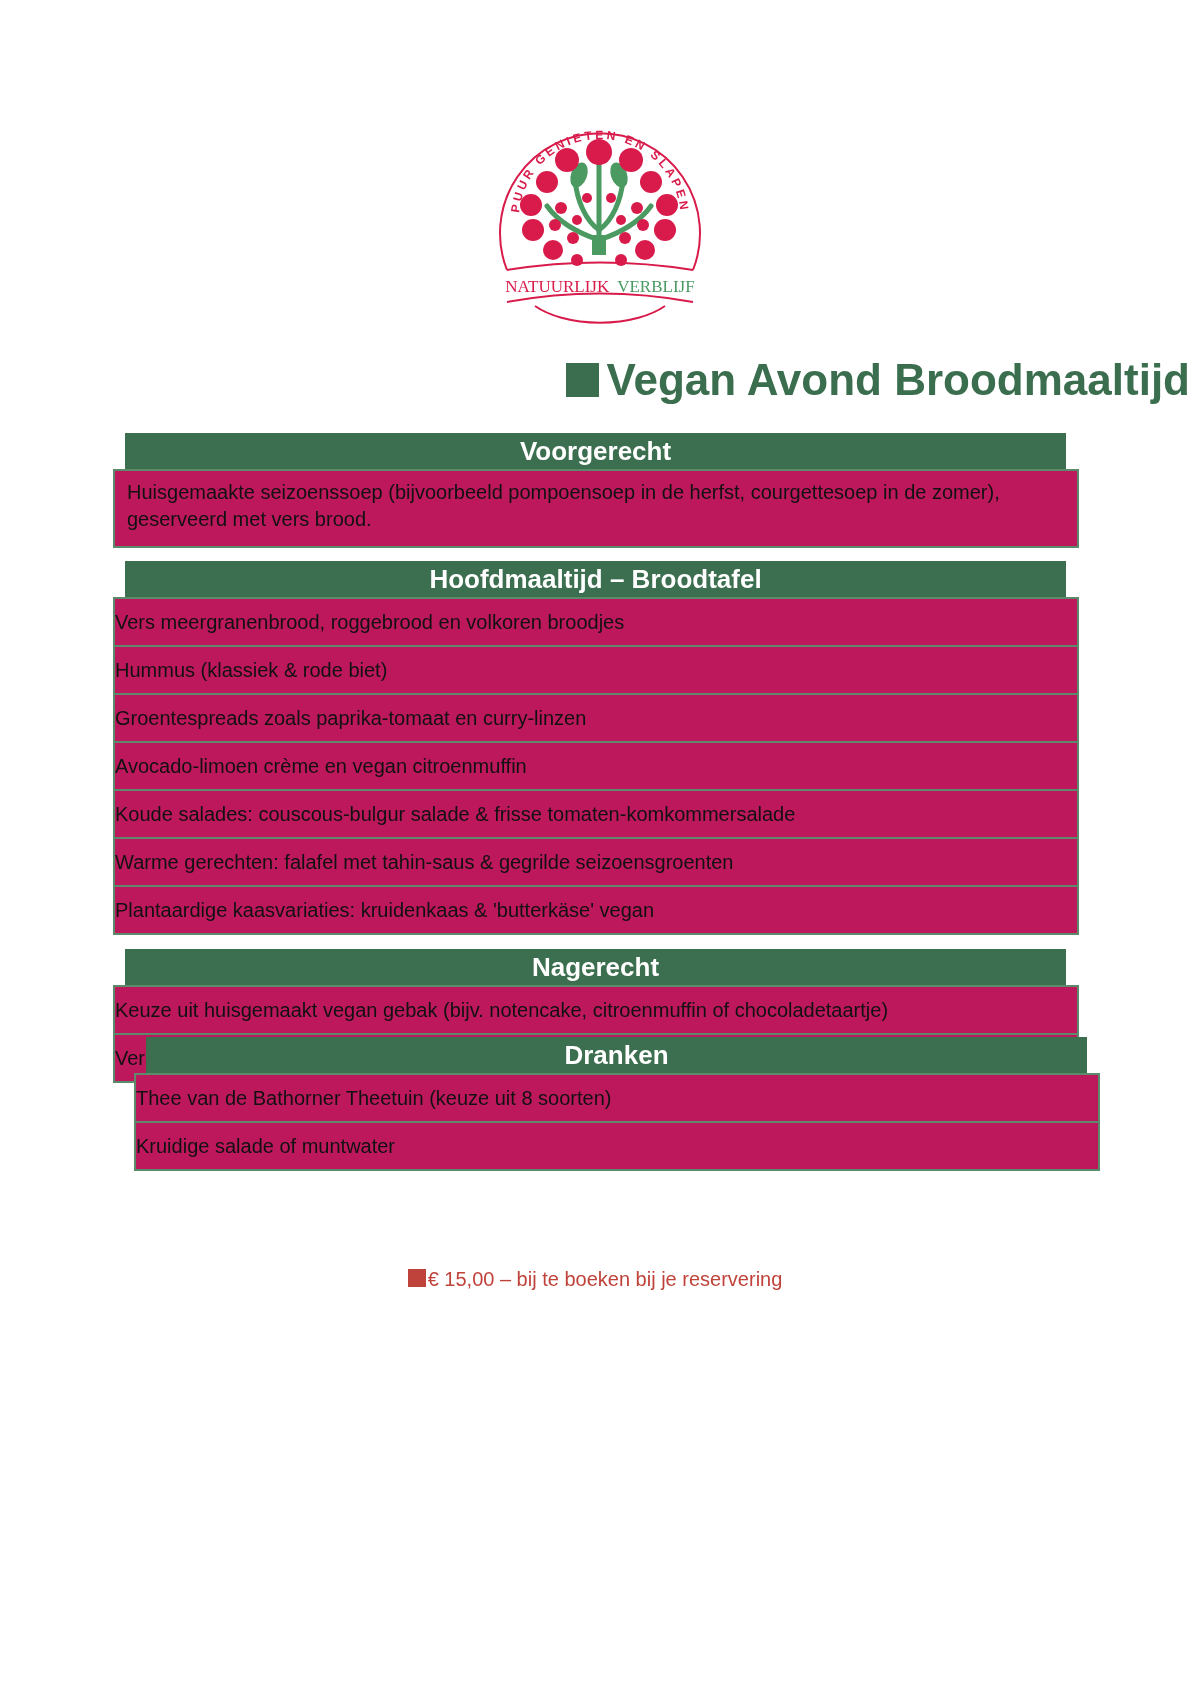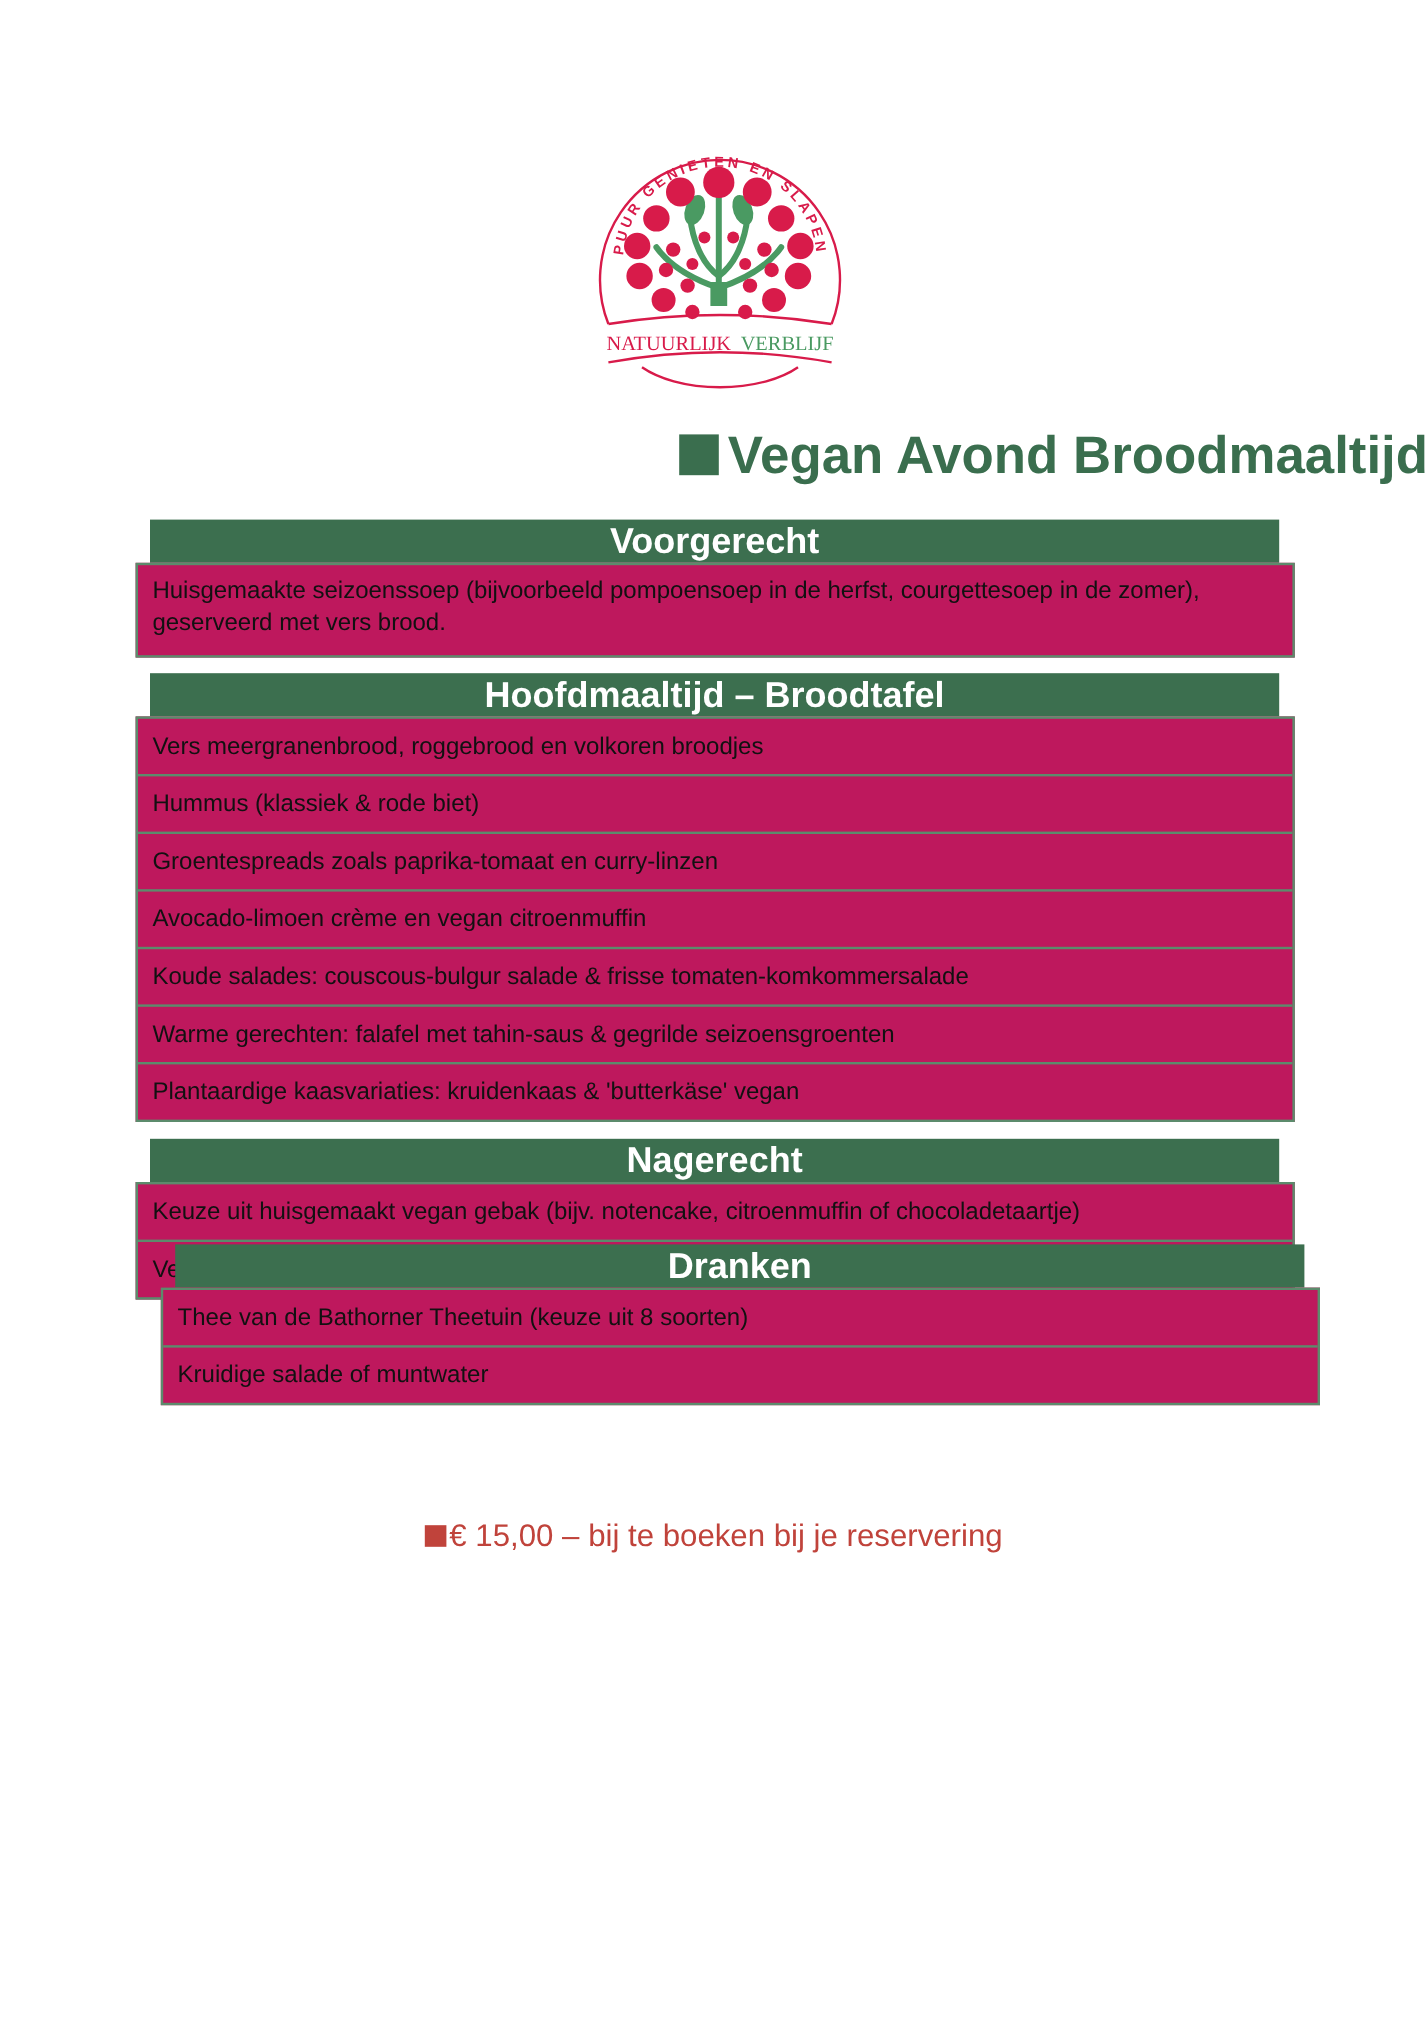--- a/index.html
+++ b/index.html
@@ -8,29 +8,29 @@
 
     .logo { position: absolute; left: 495px; top: 120px; width: 210px; height: 212px; }
 
     .title { position: absolute; left: 0; width: 1190px; top: 352px; text-align: right;
              font-weight: bold; font-size: 44px; line-height: 56px; color: #3a6e4e; white-space: nowrap; }
     .title .sq { display: inline-block; width: 33px; height: 34px; background: #3a6e4e;
                  vertical-align: -2px; margin-right: 8px; }
 
     .section { position: absolute; left: 113px; width: 966px; }
     .sec-head { margin-left: 12px; width: 941px; height: 36px; background: #3c6f4f; color: #ffffff;
-                font-weight: bold; font-size: 30px; line-height: 37px; text-align: center; }
+                font-weight: bold; font-size: 26px; line-height: 37px; text-align: center; }
     .sec-box { border: 2px solid #5c8b6c; background: #be185d; }
-    .row { font-size: 20px; line-height: 27px; padding: 10px 12px 9px 12px; border-top: 2px solid #5c8b6c;
+    .row { font-size: 20px; line-height: 27px; padding: 10px 12px 9px 0; border-top: 2px solid #5c8b6c;
            min-height: 27px; }
     .row:first-child { border-top: none; }
     .row.multi { padding: 8px 12px 13px 12px; }
 
     .price { position: absolute; left: 0; width: 1190px; top: 1264px; text-align: center;
-             font-size: 26px; line-height: 30px; color: #c0433b; white-space: nowrap; }
+             font-size: 20px; line-height: 30px; color: #c0433b; white-space: nowrap; }
     .price .sq { display: inline-block; width: 18px; height: 18px; background: #c0433b;
                  vertical-align: -1px; margin-right: 2px; }
   </style>
 </head>
 <body>
 
 <svg class="logo" viewBox="0 0 210 212">
   <defs>
     <path id="arcPath" d="M 24 100 A 80 80 0 0 1 186 100"></path>
   </defs>

